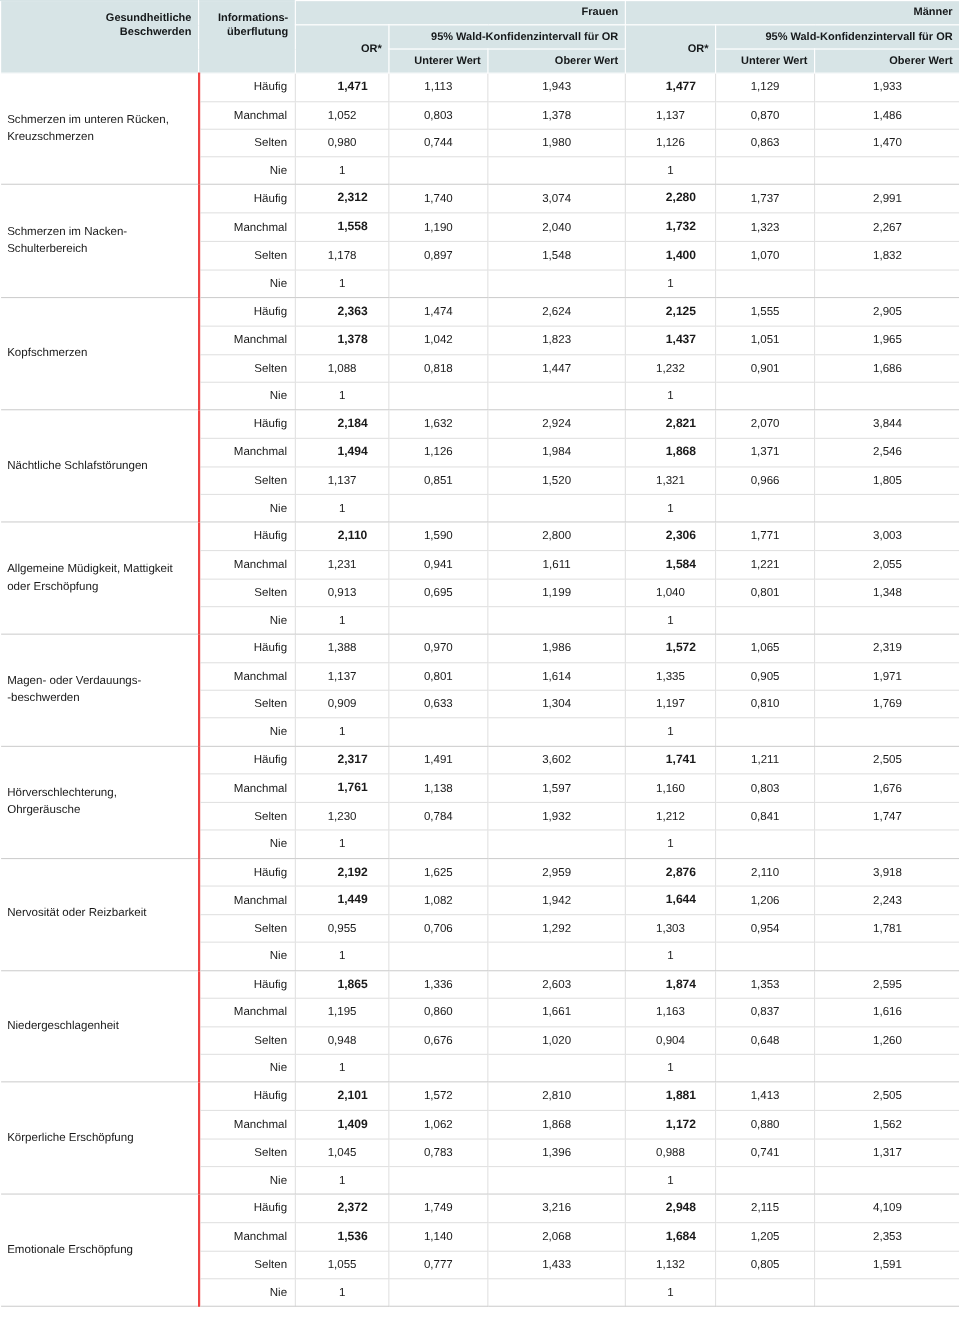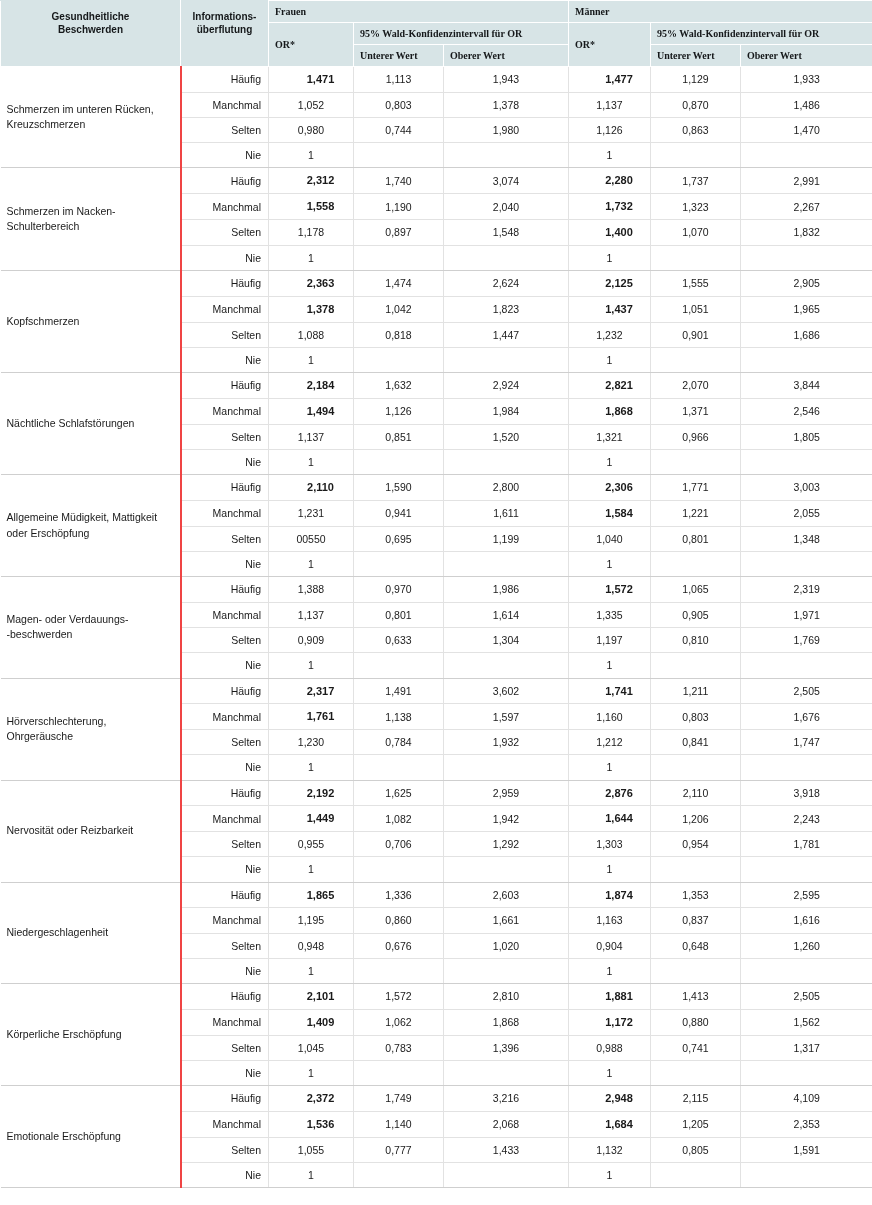--- a/index.html
+++ b/index.html
@@ -26,27 +26,26 @@
     background: #d7e4e6;
     color: #15181a;
     font-weight: bold;
     font-size: 10px;
     padding: 4px 6px;
     border: 1px solid #ffffff;
     vertical-align: middle;
     line-height: 1.3;
   }
   thead th.hdr-left {
-    text-align: center;
+    text-align: right;
     vertical-align: top;
     padding-top: 9px;
   }
   thead th.hdr-center {
-    text-align: left;
-    font-family: Liberation Serif, serif;
+    text-align: right;
   }
   thead tr:first-child th.first-col,
   thead tr:first-child th.second-col {
     border-top: 1px solid #d7e4e6;
   }
   
   tbody td {
     font-size: 10.5px;
     padding: 5px 7px;
     border-bottom: 1px solid #e2e2e2;
@@ -315,21 +314,21 @@
         <td class="freq">Manchmal</td>
         <td class="num sep-left">1,231</td>
         <td class="num">0,941</td>
         <td class="num">1,611</td>
         <td class="num sep-left bold">1,584</td>
         <td class="num">1,221</td>
         <td class="num last-col">2,055</td>
       </tr>
       <tr>
         <td class="freq">Selten</td>
-        <td class="num sep-left">00550</td>
+        <td class="num sep-left">0,913</td>
         <td class="num">0,695</td>
         <td class="num">1,199</td>
         <td class="num sep-left">1,040</td>
         <td class="num">0,801</td>
         <td class="num last-col">1,348</td>
       </tr>
       <tr class="block-end">
         <td class="freq">Nie</td>
         <td class="num sep-left">1</td>
         <td class="num"></td>

